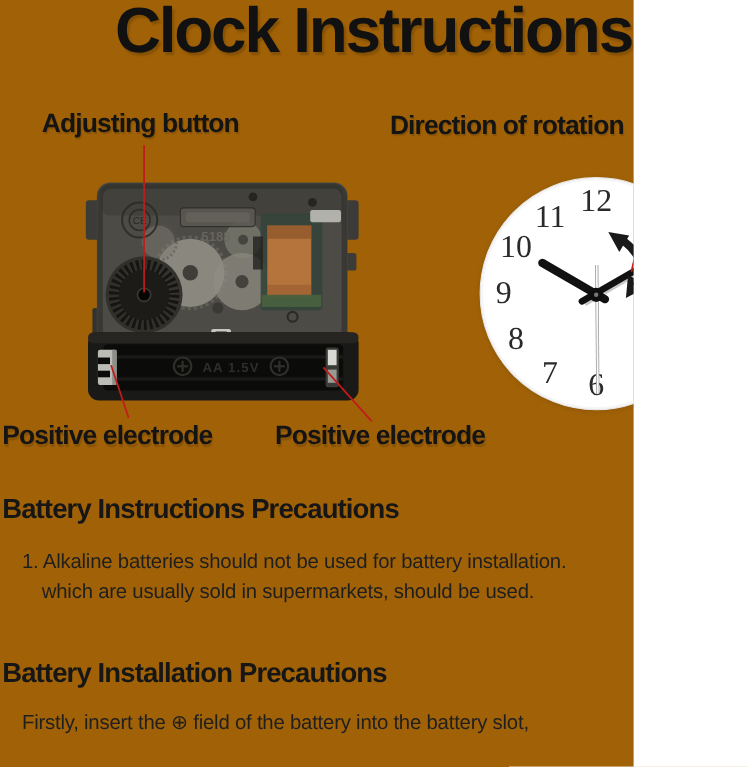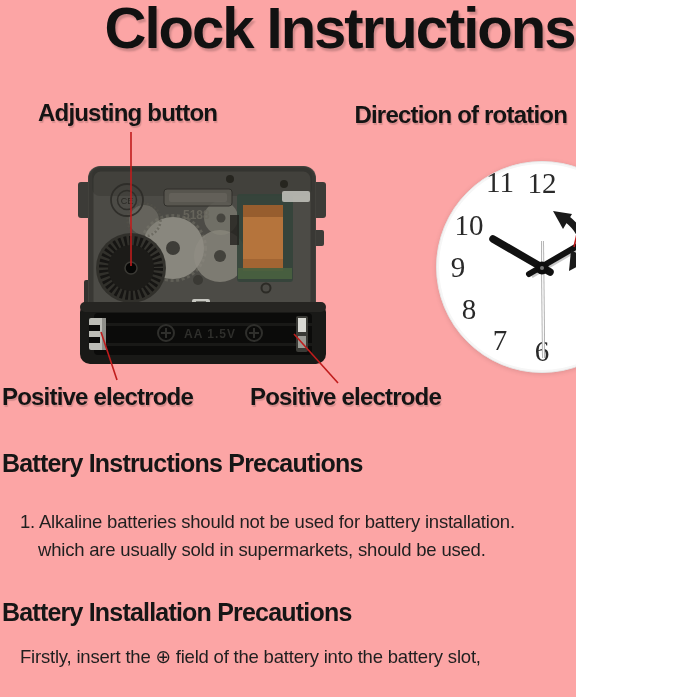--- a/index.html
+++ b/index.html
@@ -1,17 +1,17 @@
 <!DOCTYPE html>
 <html><head>
 <meta charset="utf-8">
 <style>
   html,body{margin:0;padding:0;background:#fff;}
   #sheet{
-    position:relative;width:576px;height:697px;background:#fca5a5;
+    position:relative;width:576px;height:697px;background:#a16207;
     font-family:"Liberation Sans", sans-serif;color:#1c1c1c;overflow:hidden;
   }
   
   #title{
     position:absolute;top:-6px;left:0;width:679px;text-align:center;margin:0;
     font-size:58px;font-weight:bold;letter-spacing:-2px;color:#111;
     text-shadow:2px 3px 2px rgba(0,0,0,0.18);
   }
   
   .callout{
@@ -30,32 +30,32 @@
     background:#ffffff;border:1px solid #e6e6e6;
     box-shadow:0 1px 5px rgba(0,0,0,0.12), inset 0 0 0 2px #f6f6f6;
   }
   #clock .num{
     position:absolute;transform:translate(-50%,-50%);
     font-family:"Liberation Serif", serif;font-size:29px;color:#2a2a2a;line-height:1;
   }
   .n12{left:105px;top:21px;}  .n1{left:147px;top:32px;}  .n2{left:178px;top:63px;}
   .n3{left:189px;top:105px;}  .n4{left:178px;top:147px;} .n5{left:147px;top:178px;}
   .n6{left:105px;top:189px;}  .n7{left:63px;top:178px;}  .n8{left:32px;top:147px;}
-  .n9{left:21px;top:105px;}   .n10{left:32px;top:63px;}  .n11{left:63px;top:20px;}
+  .n9{left:21px;top:105px;}   .n10{left:32px;top:63px;}  .n11{left:63px;top:36px;}
   #hands{position:absolute;left:0;top:0;}
   
   #leads{position:absolute;left:0;top:0;pointer-events:none;}
   
   .sec{position:absolute;left:2px;width:670px;}
   #sec-precautions{top:449px;}
   #sec-install{top:598px;}
   .sec h2{
     margin:0;font-size:25px;font-weight:bold;letter-spacing:-0.8px;color:#161616;
   }
-  #sec-precautions .body{margin-top:30px;}
+  #sec-precautions .body{margin-top:18px;}
   #sec-install .body{margin-top:16px;}
   .sec p{
     margin:0 0 0 18px;font-size:18.5px;letter-spacing:-0.2px;line-height:27.5px;color:#1f1f1f;
   }
   .indent{margin-left:36px !important;}
 </style>
 </head>
 <body>
 
 <main id="sheet">

